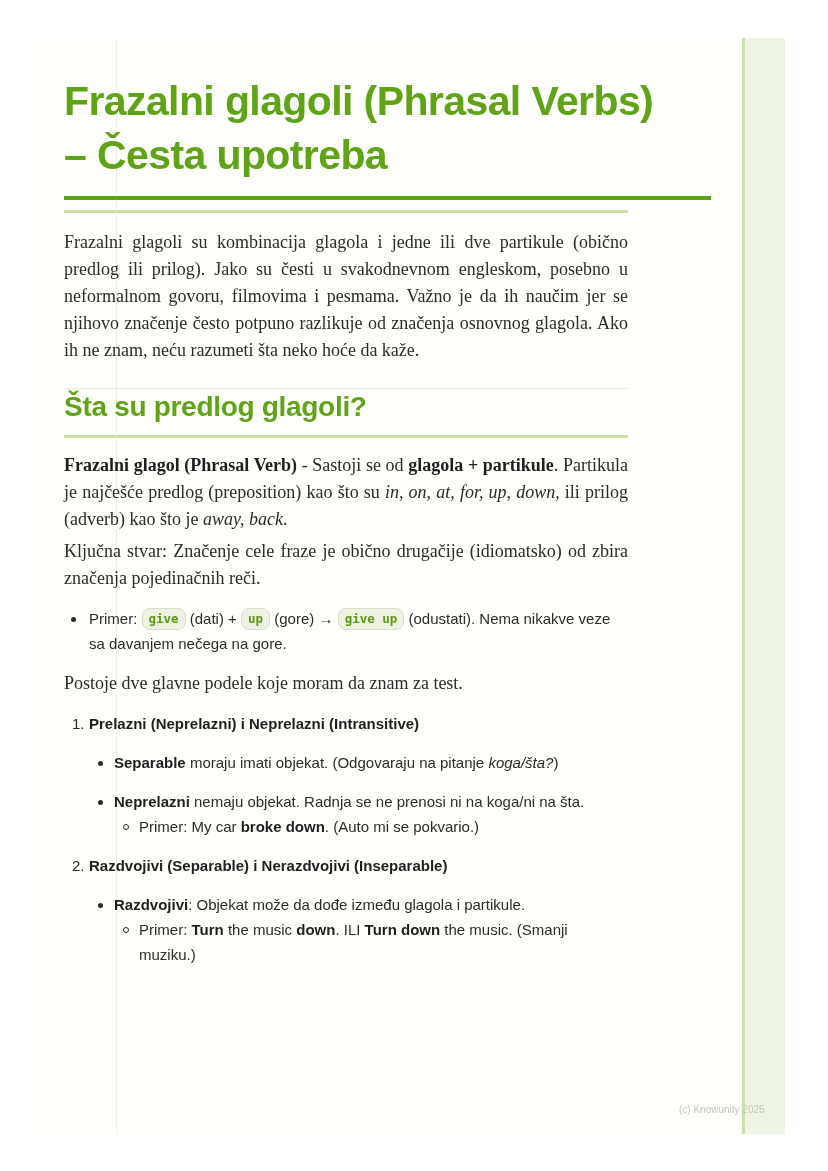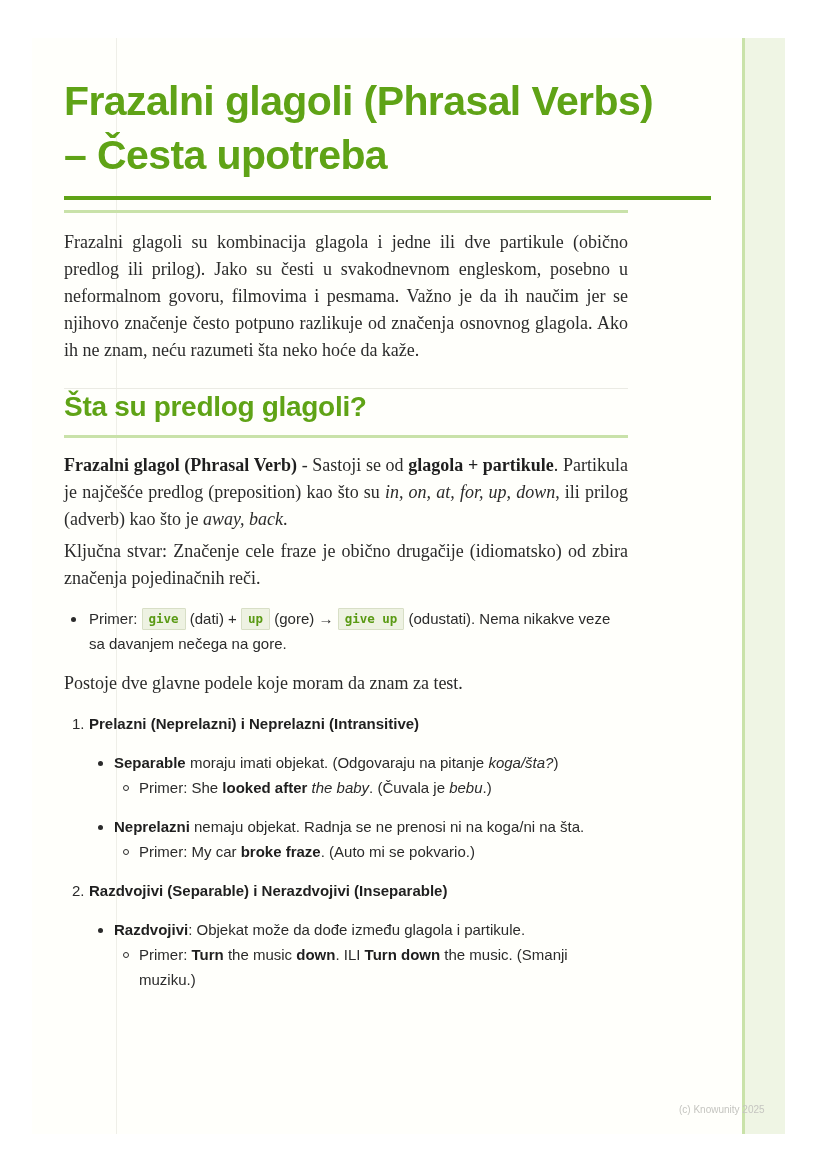--- a/index.html
+++ b/index.html
@@ -112,21 +112,21 @@
       background: #2b2b2b;
     }
     .code-chip {
       display: inline-block;
       font-family: "DejaVu Sans Mono", "Liberation Mono", monospace;
       font-size: 12.5px;
       font-weight: 700;
       color: #5a9a14;
       background: #eef2e2;
       border: 1px solid #d8dfc6;
-      border-radius: 1px;
+      border-radius: 8px;
       padding: 0 6px;
       line-height: 20px;
       vertical-align: 1px;
     }
     .intro-divisions { margin-top: 14px; }
     .ordered { margin-top: 14px; }
     .ol-item {
       position: relative;
       padding-left: 25px;
       font-size: 15px;
@@ -213,34 +213,28 @@
 
     <ol class="ordered">
 
       <li class="ol-item">
         <span class="ol-num">1.</span>
         <b>Prelazni (Neprelazni) i Neprelazni (Intransitive)</b>
         <ul class="sub-ul">
           <li class="sub-li">
             <span class="dot"></span>
             <b>Separable</b><span> moraju imati objekat. (Odgovaraju na pitanje </span><i>koga/šta?</i><span>)</span>
-            <ul>
-              <li class="sub-sub-li">
-                <span class="circle"></span>
-                <span>Primer: She </span><b>looked after</b><span> </span><i>the baby</i><span>. (Čuvala je </span><i>bebu</i><span>.)</span>
-              </li>
-            </ul>
           </li>
           <li class="sub-li">
             <span class="dot"></span>
             <b>Neprelazni</b><span> nemaju objekat. Radnja se ne prenosi ni na koga/ni na šta.</span>
             <ul>
               <li class="sub-sub-li">
                 <span class="circle"></span>
-                <span>Primer: My car </span><b>broke fraze</b><span>. (Auto mi se pokvario.)</span>
+                <span>Primer: My car </span><b>broke down</b><span>. (Auto mi se pokvario.)</span>
               </li>
             </ul>
           </li>
         </ul>
       </li>
 
       <li class="ol-item">
         <span class="ol-num">2.</span>
         <b>Razdvojivi (Separable) i Nerazdvojivi (Inseparable)</b>
         <ul class="sub-ul">

